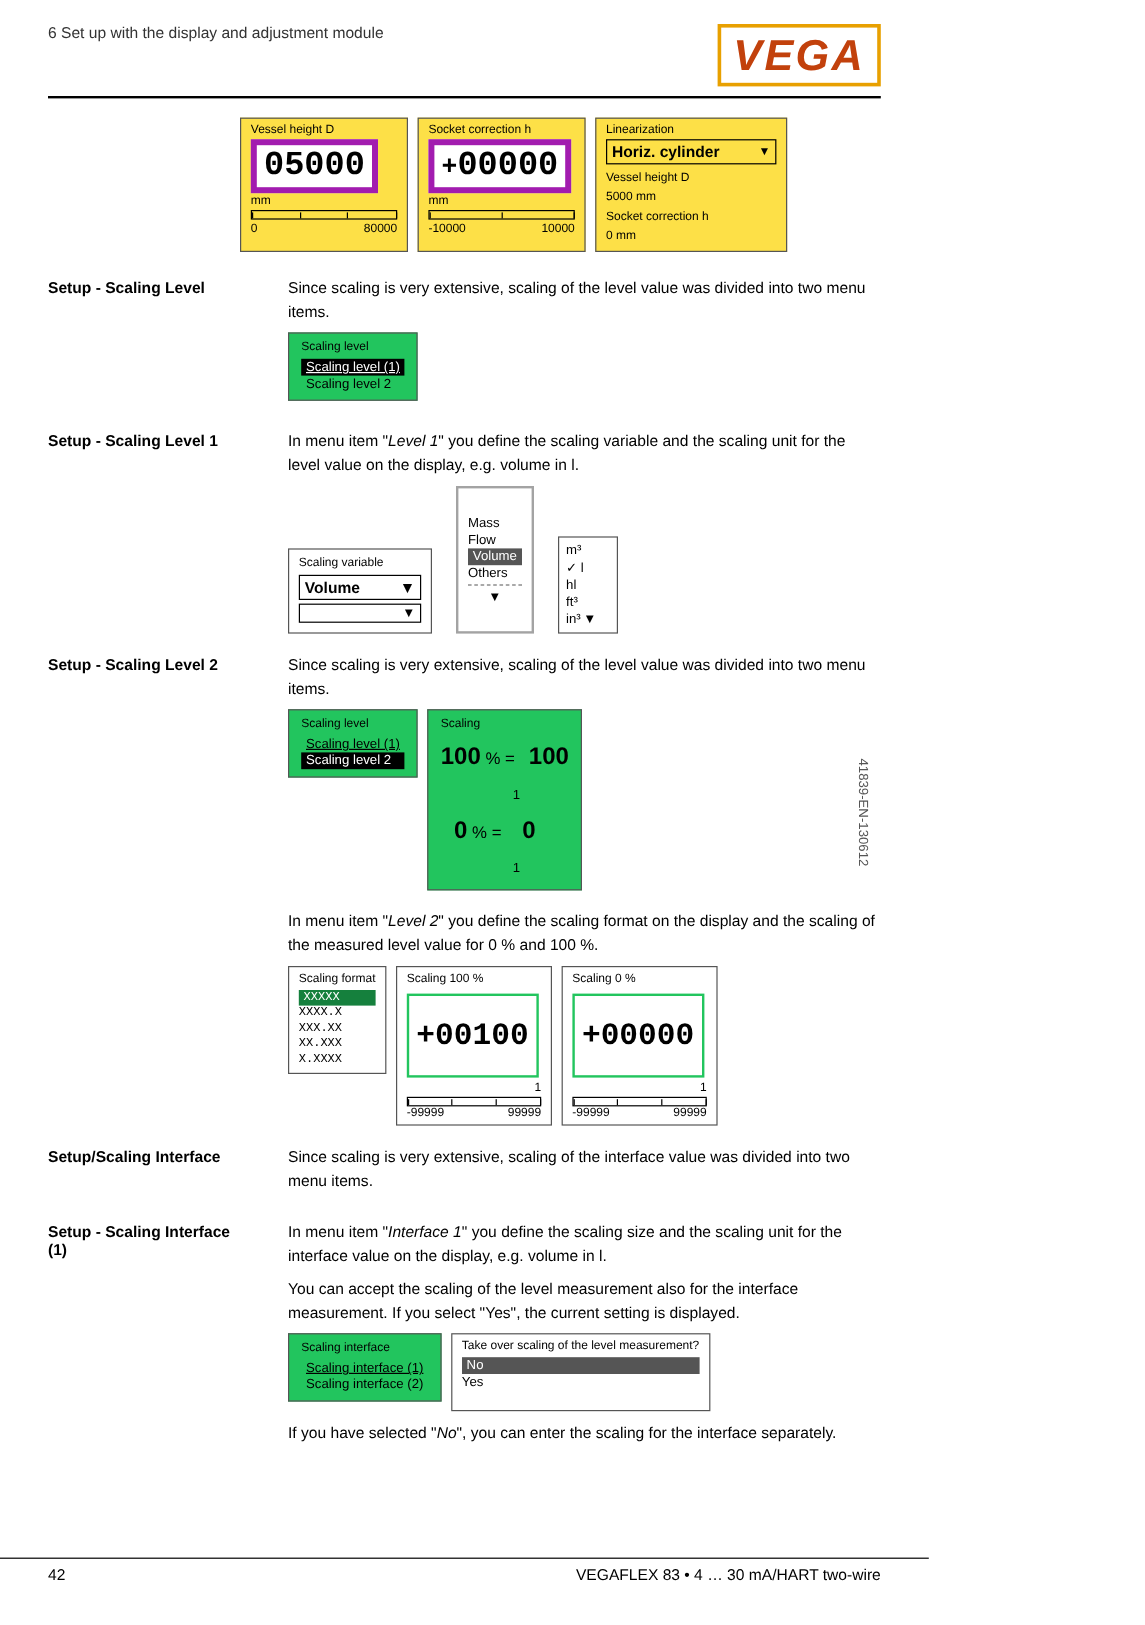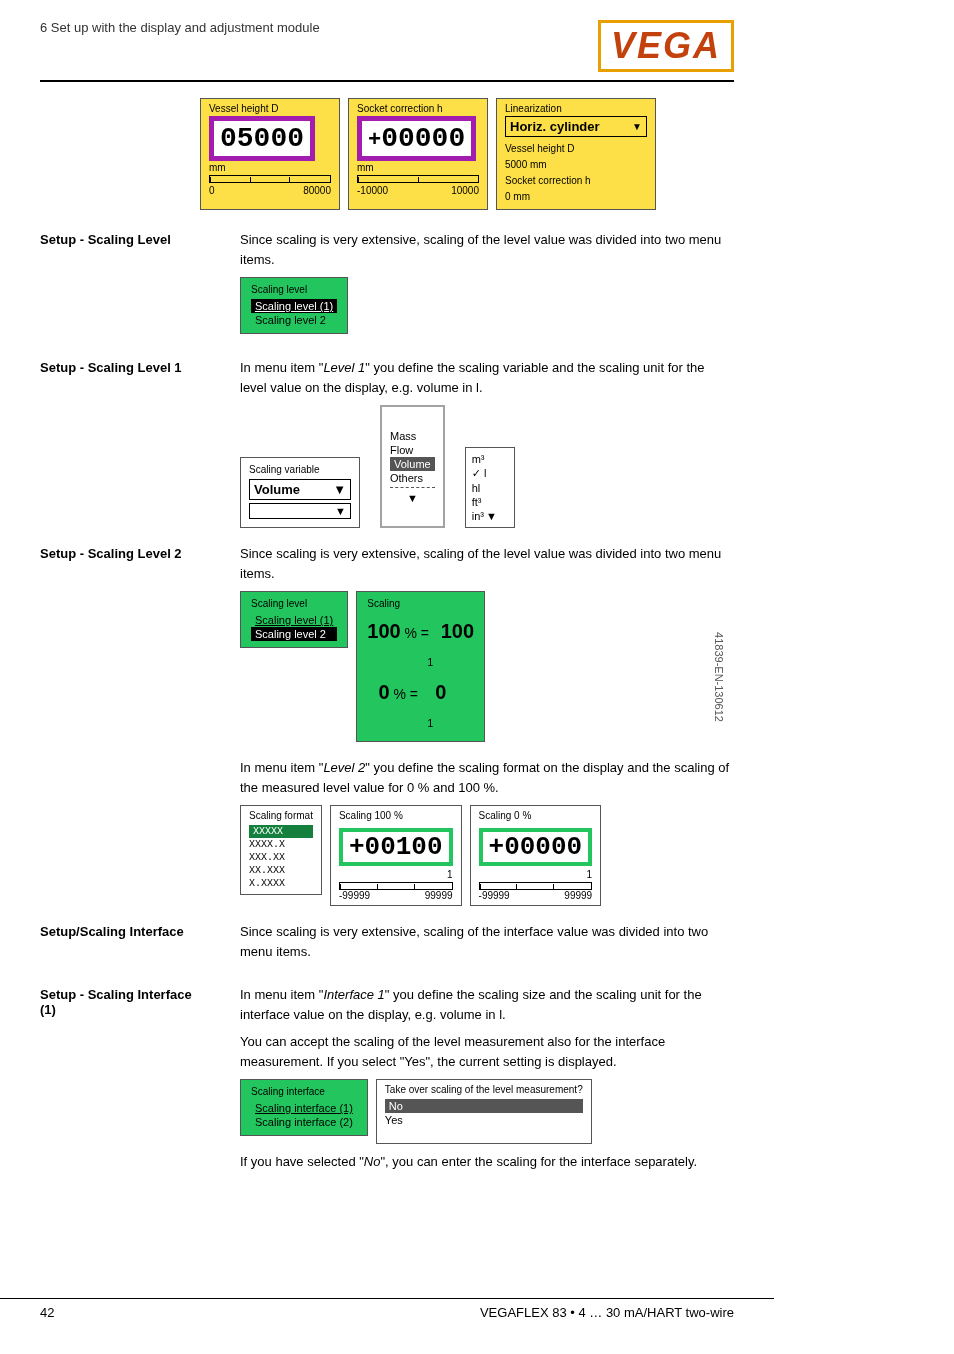--- a/index.html
+++ b/index.html
@@ -303,22 +303,22 @@
       border: 1px solid #555;
       padding: 4px 8px;
       font-size: 10px;
       min-width: 130px;
     }
 
     .big-display-val {
       font-size: 26px;
       font-weight: bold;
       font-family: 'Courier New', monospace;
-      border: 4px solid #22c55e;
-      padding: 0 6px;
+      border: 2px solid #22c55e;
+      padding: 18px 6px;
       display: inline-block;
       margin: 3px 0;
     }
 
     .scale-range {
       display: flex;
       justify-content: space-between;
       font-size: 10px;
     }
 

